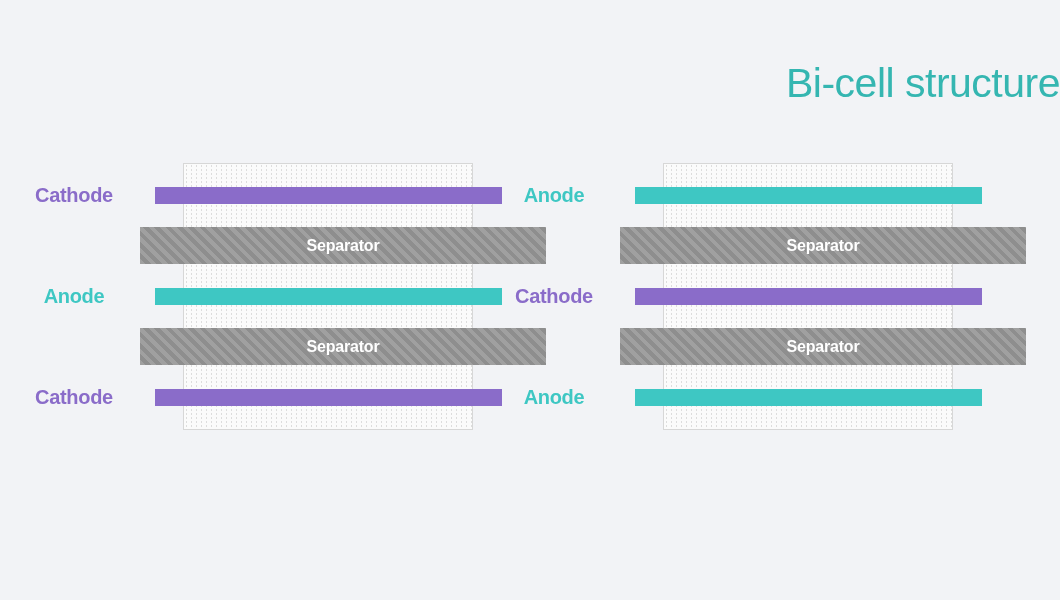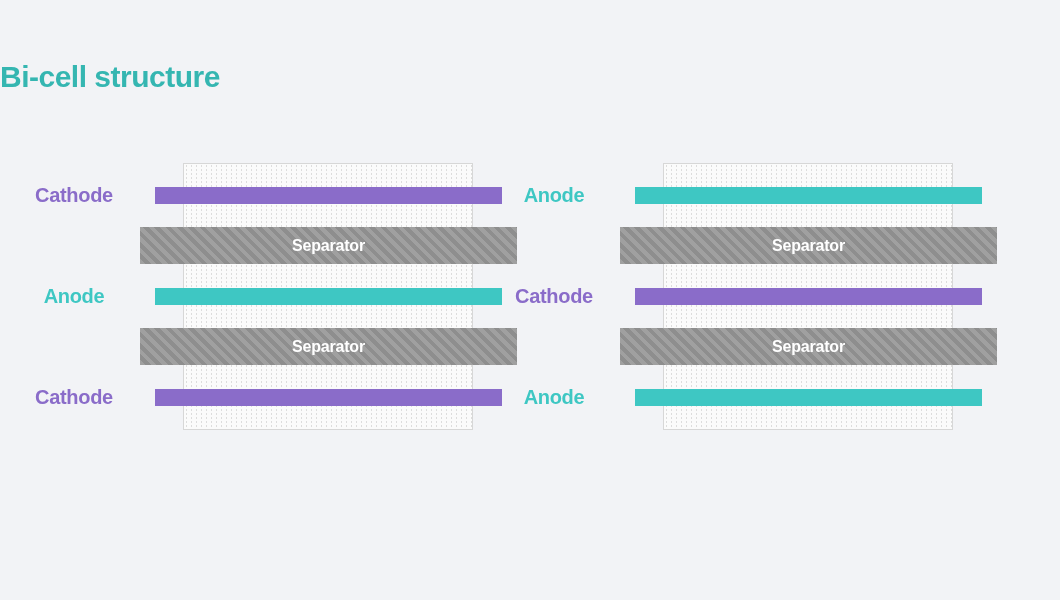--- a/index.html
+++ b/index.html
@@ -9,23 +9,23 @@
     overflow: hidden;
   }
   .page {
     position: relative;
     width: 1060px; height: 600px;
     background: #f2f3f6;
   }
   .title {
     position: absolute;
     top: 60px; left: 0; width: 1060px;
-    text-align: left;
-    font-size: 30px;
-    font-weight: 700;
+    text-align: right;
+    font-size: 41px;
+    font-weight: 400;
     letter-spacing: -0.5px;
   }
   .diagram {
     position: absolute;
     top: 155px;
     width: 530px; height: 285px;
   }
   .panel {
     position: absolute;
     left: 183px; top: 8px;
@@ -48,21 +48,21 @@
     text-align: center;
     font-size: 20px;
     font-weight: 700;
     line-height: 26px;
     z-index: 2;
     letter-spacing: -0.3px;
   }
   .separator-bar {
     position: absolute;
     left: 140px;
-    width: 377px; height: 37px;
+    width: 406px; height: 37px;
     display: flex;
     align-items: center;
     justify-content: center;
     z-index: 1;
   }
   .separator-label {
     font-size: 16px;
     font-weight: 700;
     letter-spacing: -0.2px;
   }

